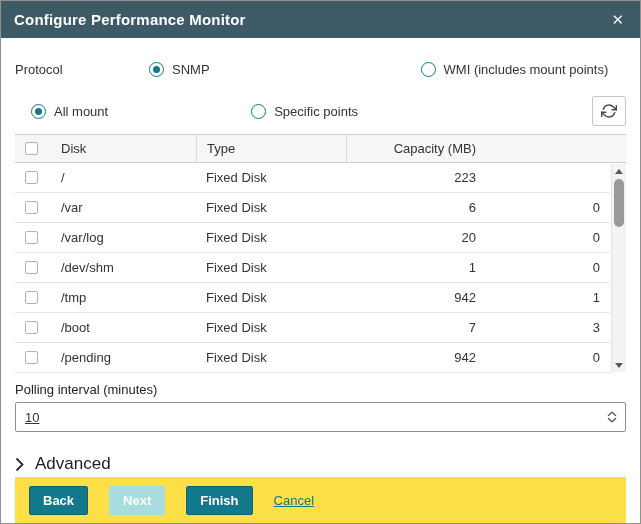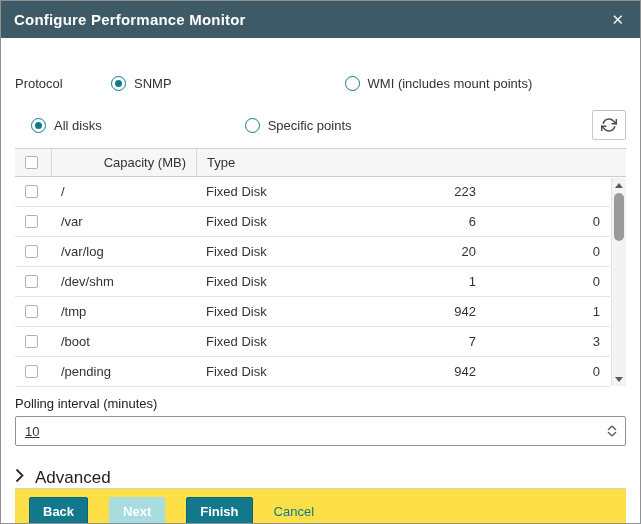--- a/index.html
+++ b/index.html
@@ -24,21 +24,21 @@
   }
   .titlebar .title { font-size:15px; font-weight:bold; letter-spacing:.2px; }
   .titlebar .close {
     margin-left:auto; font-size:15px; color:#f2f2f2;
     cursor:pointer; line-height:1; padding:2px 3px;
   }
 
   
   .content { flex:1 1 auto; display:flex; flex-direction:column; padding:12px 14px 0; }
 
-  .row-protocol { display:flex; align-items:center; margin-top:24px; height:18px; }
+  .row-protocol { display:flex; align-items:center; margin-top:10px; height:18px;gap:38px; }
   .label-protocol { width:96px; font-size:13px; color:#333; }
 
   .radio-opt { display:flex; align-items:center; gap:8px; font-size:13px; color:#333; cursor:pointer; }
   .radio {
     width:15px; height:15px; border-radius:50%;
     border:1px solid #0f7a8c; background:#fff; position:relative; flex:0 0 auto;
   }
   .radio.sel::after {
     content:""; position:absolute; inset:3px; border-radius:50%; background:#0f7a8c;
   }
@@ -115,40 +115,40 @@
     width:100%; height:30px; border:1px solid #919191; border-radius:2px;
     padding:0 9px; font-size:13px; color:#333; font-family:inherit; outline:none;text-decoration:underline;
   }
   .spin {
     position:absolute; right:9px; top:50%; transform:translateY(-50%);
     display:flex; flex-direction:column; gap:1px; cursor:pointer;
   }
 
   
   .advanced {
-    margin-top:22px; display:flex; gap:11px;
+    margin-top:22px; display:flex; align-items:center; gap:11px;
     font-size:17px; color:#1d1d1d; cursor:pointer;
   }
 
   
   .footer {
     margin-top:auto; flex:0 0 46px;
     border-top:1px solid #d0d0d0;
     display:flex; align-items:center; padding:0 14px; gap:21px;
     background:#fde047;
   }
   .btn {
     min-width:55px; height:29px; padding:0 13px;
     display:flex; align-items:center; justify-content:center;
     font-size:13px; font-weight:bold; border-radius:2px;
     font-family:inherit; cursor:pointer;
   }
   .btn-dark { background:#12798c; color:#fff; border:1px solid #0d6375; }
   .btn-light { background:#a7dce1; color:#fff; border:1px solid #a7dce1; }
-  .cancel-link { color:#0f7a8c; font-size:13px; cursor:pointer; }
+  .cancel-link { color:#0f7a8c; font-size:13px; text-decoration:underline; cursor:pointer; }
 </style>
 </head>
 <body>
 
 <div class="dialog">
 
   <div class="titlebar">
     <span class="title">Configure Performance Monitor</span>
     <span class="close">✕</span>
   </div>
@@ -163,42 +163,43 @@
       </span>
       <span class="radio-opt opt-wmi">
         <span class="radio"></span>
         <span>WMI (includes mount points)</span>
       </span>
     </div>
 
     <div class="row-disks">
       <span class="radio-opt opt-all">
         <span class="radio sel"></span>
-        <span>All disks</span>
+        <span>All mount</span>
       </span>
       <span class="radio-opt opt-specific">
         <span class="radio"></span>
         <span>Specific points</span>
       </span>
       <span class="refresh-btn">
         <svg width="16" height="16" viewBox="0 0 24 24" fill="none" stroke="#4a4a4a" stroke-width="2.2" stroke-linecap="square">
           <polyline points="23 4 23 10 17 10"></polyline>
           <polyline points="1 20 1 14 7 14"></polyline>
           <path d="M3.51 9a9 9 0 0 1 14.85-3.36L23 10M1 14l4.64 4.36A9 9 0 0 0 20.49 15"></path>
         </svg>
       </span>
     </div>
 
     <div class="table-wrap">
       <div class="thead">
         <div class="th chk">
           <span class="checkbox"></span>
         </div>
+        <div class="th">Disk</div>
+        <div class="th sep">Type</div>
         <div class="th sep num">Capacity (MB)</div>
-        <div class="th sep">Type</div>
       </div>
 
       <div class="tbody">
 
         <div class="tr">
           <div class="td chk">
               <span class="checkbox"></span>
             </div>
           <div class="td">/</div>
           <div class="td">Fixed Disk</div>

